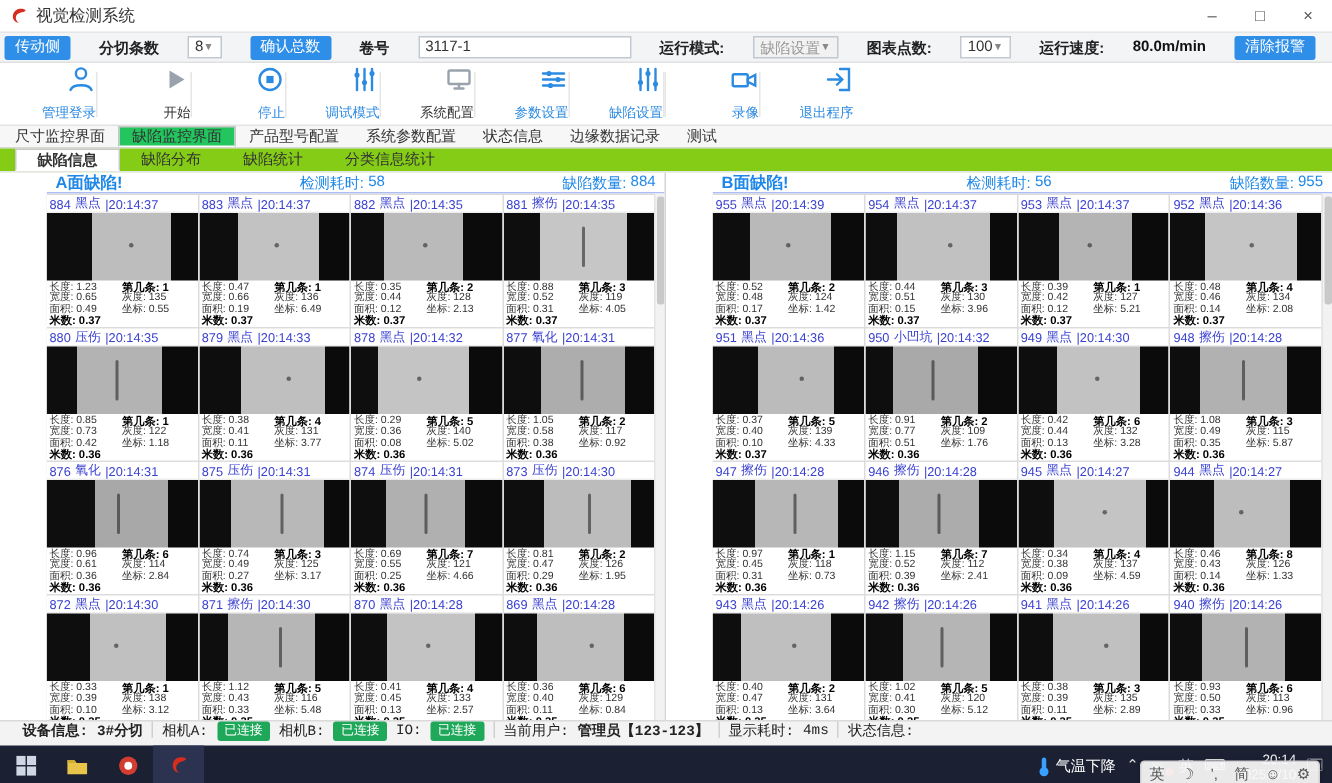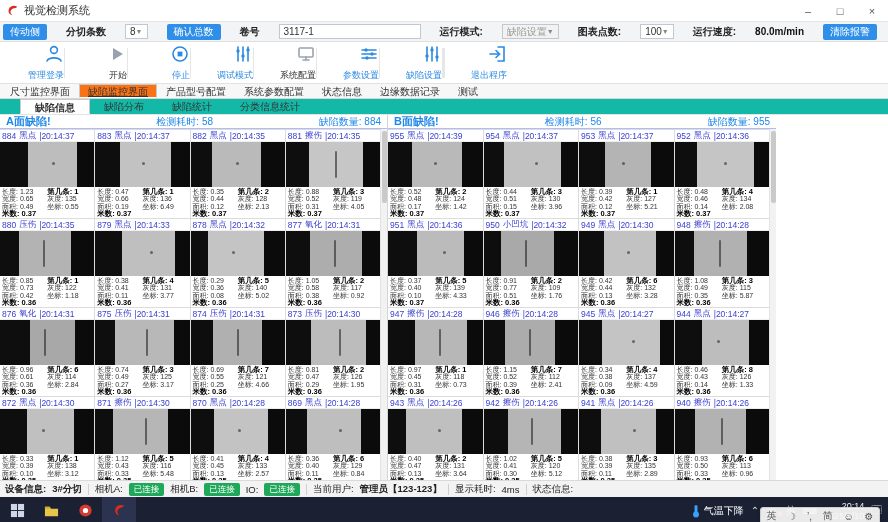--- a/index.html
+++ b/index.html
@@ -29,49 +29,49 @@
   .action{width:62px;display:flex;flex-direction:column;align-items:flex-end;gap:1px;cursor:pointer;}
   .action svg{width:20px;height:20px;}
   .action .albl{font-size:9px;}
   .a-blue svg{color:#2b8ae2;} .a-blue .albl{color:#2b8ae2;}
   .a-gray svg{color:#9aa3ad;} .a-gray .albl{color:#333;}
   .divider{width:1px;height:30px;background:#e6e6e6;}
 
   
   .tabs{height:15px;background:#f7f7f7;display:flex;border-bottom:1px solid #d7d7d7;font-size:10px;padding-left:1px;}
   .tab{padding:0 8px;line-height:14px;color:#333;border:1px solid transparent;cursor:pointer;}
-  .tab.active{background:#f97316;border:1px solid #c9c9c9;border-bottom:1px solid #fff;text-decoration:underline;}
-  .subtabs{height:16px;background:#14b8a6;display:flex;font-size:10px;padding-left:20px;border-bottom:1px solid #e4e4e4;}
+  .tab.active{background:#22c55e;border:1px solid #c9c9c9;border-bottom:1px solid #fff;}
+  .subtabs{height:16px;background:#84cc16;display:flex;font-size:10px;padding-left:10px;border-bottom:1px solid #e4e4e4;}
   .subtab{padding:0 14px;line-height:15px;color:#333;cursor:pointer;}
   .subtab.active{background:#fff;border:1px solid #c9c9c9;border-bottom:1px solid #fff;font-weight:bold;}
 
   
   .content{position:relative;height:365px;display:flex;background:#fff;}
-  .panel{width:388px;position:relative;border-right:1px solid #d5d5d5;overflow:hidden;}
+  .panel{width:444px;position:relative;border-right:1px solid #d5d5d5;overflow:hidden;margin-left:31px;}
   .panel-head{height:14px;display:flex;align-items:center;font-size:10px;color:#1e87e8;padding:0 6px;border-bottom:1px solid #aebdf5;}
   .panel-title{font-weight:bold;font-size:11px;}
   .ph-sp{flex:1;}
   .grid{position:absolute;left:0;top:14px;right:7px;bottom:0;display:grid;grid-template-columns:repeat(4,1fr);grid-auto-rows:88px;gap:1px;background:#dcdcdc;padding-top:1px;}
   .vscroll{position:absolute;right:0;top:14px;bottom:0;width:7px;background:#f2f2f2;border-left:1px solid #e3e3e3;}
   .vthumb{position:absolute;top:2px;left:1px;width:5px;height:72px;background:#c9c9c9;border-radius:2px;}
 
   .cell{background:#fff;display:flex;flex-direction:column;overflow:hidden;cursor:pointer;}
   .cell-head{height:12px;font-size:8.5px;color:#3a41d0;display:flex;gap:3px;padding:0 2px;align-items:center;white-space:nowrap;border-bottom:1px solid #eee;}
   .thumb{height:45px;position:relative;}
   .mark{position:absolute;background:rgba(25,25,25,.55);border-radius:2px;}
   .stats{flex:1;display:flex;font-size:7px;color:#333;padding:1px 2px 0;line-height:7.3px;}
   .stats .scol{width:50%;}
   .bline{font-weight:bold;color:#000;font-size:7.5px;}
 
   
   .ime{position:absolute;left:760px;top:392px;width:120px;height:18px;background:rgba(250,250,250,.93);border:1px solid #cfcfcf;border-radius:3px;box-shadow:0 1px 3px rgba(0,0,0,.3);display:flex;align-items:center;justify-content:space-around;font-size:10px;color:#555;z-index:6;}
   .ime span{cursor:pointer;}
 
   
-  .statusbar{height:17px;background:#f3f3f3;border-top:1px solid #dadada;display:flex;align-items:center;gap:6px;font-size:9.5px;color:#222;padding:0 5px;white-space:nowrap;}
+  .statusbar{height:17px;background:#f3f3f3;border-top:1px solid #dadada;display:flex;align-items:flex-start;gap:6px;font-size:9.5px;color:#222;padding:0 15px;white-space:nowrap;font-family:Liberation Mono, monospace;}
   .sb-b{font-weight:bold;}
   .badge{background:#1fa85a;color:#fff;border-radius:2px;padding:0 5px;font-size:8.5px;height:13px;line-height:13px;}
   .sb-sep{width:1px;height:11px;background:#d0d0d0;}
 
   
   .taskbar{height:27px;background:#1b2133;display:flex;align-items:center;color:#eee;}
   .tb-ico{width:34px;height:27px;display:flex;align-items:center;justify-content:center;cursor:pointer;}
   .tb-ico svg{width:15px;height:15px;}
   .tb-active{background:#2b3350;box-shadow:inset 0 -2px 0 #4aa3ff;}
   .tb-right{margin-left:auto;display:flex;align-items:center;gap:7px;padding-right:6px;font-size:9.5px;}
@@ -181,20 +181,27 @@
       <span><svg viewBox="0 0 20 20">
           <path d="M5 3v14M10 3v14M15 3v14" fill="none" stroke="currentColor" stroke-width="1.6" stroke-linecap="round"></path>
           <circle cx="5" cy="12" r="1.7" fill="currentColor"></circle>
           <circle cx="10" cy="6" r="1.7" fill="currentColor"></circle>
           <circle cx="15" cy="13" r="1.7" fill="currentColor"></circle>
         </svg></span>
       <span class="albl">缺陷设置</span>
     </div>
     <div class="divider"></div>
     <div class="divider"></div>
+    <div class="action a-blue">
+      <span><svg viewBox="0 0 20 20">
+          <rect x="2.5" y="6.5" width="10" height="8" rx="1" fill="none" stroke="currentColor" stroke-width="1.6" stroke-linecap="round"></rect>
+          <path d="M12.5 9.5l5-2.5v7l-5-2.5z" fill="none" stroke="currentColor" stroke-width="1.6" stroke-linecap="round"></path>
+        </svg></span>
+      <span class="albl">录像</span>
+    </div>
     <div class="divider"></div>
     <div class="action a-blue">
       <span><svg viewBox="0 0 20 20">
           <path d="M11 3h6v14h-6" fill="none" stroke="currentColor" stroke-width="1.6" stroke-linecap="round"></path>
           <path d="M3 10h9M9 6.5L12.5 10 9 13.5" fill="none" stroke="currentColor" stroke-width="1.6" stroke-linecap="round"></path>
         </svg></span>
       <span class="albl">退出程序</span>
     </div>
   </div>
 

